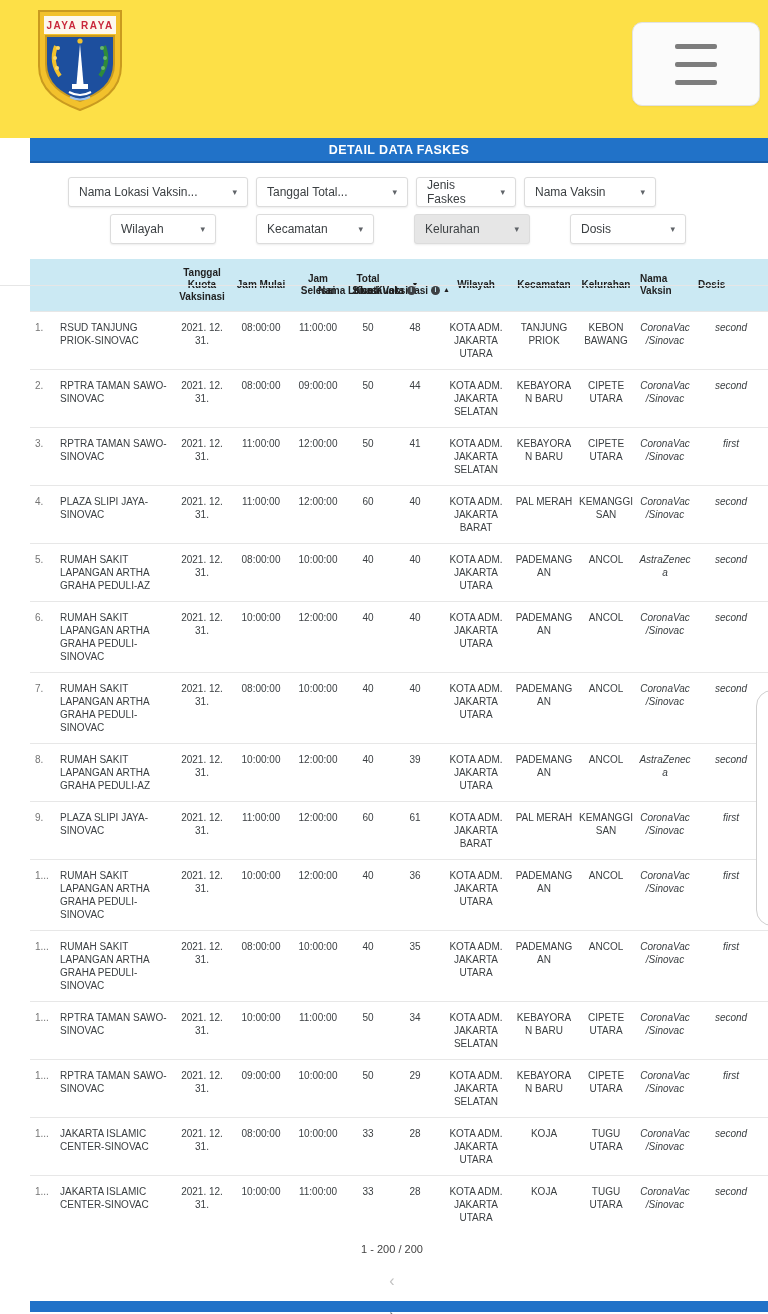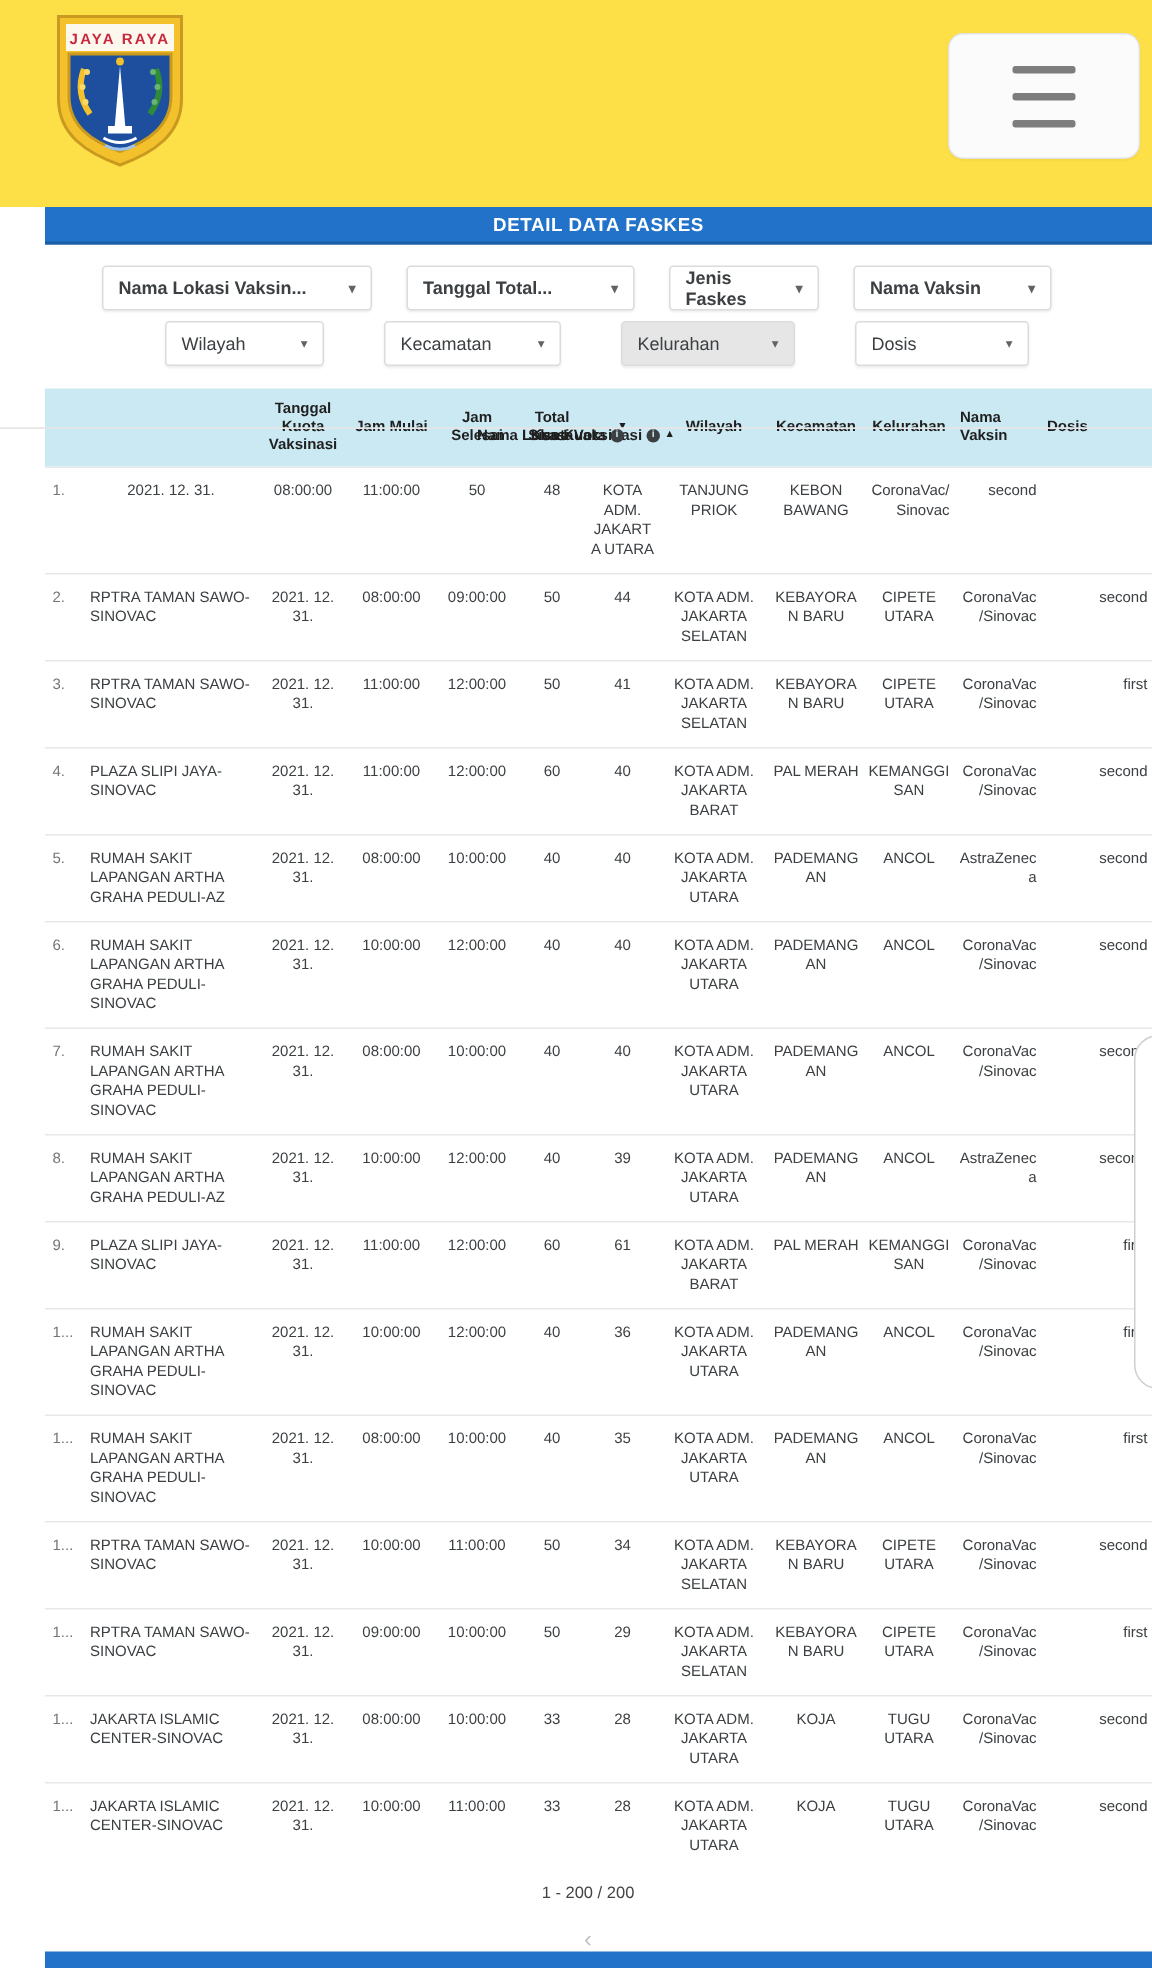--- a/index.html
+++ b/index.html
@@ -24,21 +24,21 @@
   .title-bar {
     margin-left:30px; height:25px; background:#2172c8; border-bottom:2px solid #1b5ca6;
     color:#fff; font-weight:bold; font-size:12.5px; letter-spacing:.4px;
     display:flex; align-items:center; justify-content:center;
   }
   .title-bar.first { margin-top:0; }
 
   
   .filters { padding:14px 0 15px 30px; }
   .frow { display:flex; align-items:center; }
-  .frow1 { padding-left:38px; gap:23px; margin-bottom:7px;font-weight:bold; }
+  .frow1 { padding-left:38px; gap:8px; margin-bottom:7px; }
   .frow2 { padding-left:80px; gap:40px; }
   .dd {
     height:30px; background:#fff; border:1px solid #dcdcdc; border-radius:3px;
     box-shadow:0 1px 2px rgba(0,0,0,.08); display:flex; align-items:center;
     justify-content:space-between; padding:0 10px; font-size:12px; color:#3c4043; cursor:pointer;
   }
   .dd.active { background:#e6e6e6; }
   .dd .caret { font-size:9px; color:#5f6368; margin-left:10px; }
   .dd1-0{width:180px}.dd1-1{width:152px}.dd1-2{width:100px}.dd1-3{width:132px}
   .dd2-0{width:106px}.dd2-1{width:118px}.dd2-2{width:116px}.dd2-3{width:116px}
@@ -62,21 +62,21 @@
     font-size:7px; font-weight:bold; align-items:center; justify-content:center; font-style:normal;
   }
   .sort-ic { font-size:7px; color:#1f1f1f; }
   .trow { border-top:1px solid #e7e7e7; }
   .cell {
     font-size:10px; line-height:1.3; padding:9px 3px; text-align:center;
     overflow-wrap:anywhere; color:#3c4043;
   }
   .cell.c0 { color:#757575; text-align:left; padding-left:5px; }
   .cell.c1 { text-align:left; padding-left:4px; }
-  .cell.c10, .cell.c11 { text-align:right; }
+  .cell.c10, .cell.c11 { text-align:center;font-style:italic; }
   .pagination {
     display:flex; justify-content:flex-end; align-items:center; gap:18px;
     padding:10px 14px 14px 0; font-size:11px; color:#444;flex-direction:column;
   }
   .pg-arrow { font-size:16px; line-height:1; cursor:pointer; }
   .pg-prev { color:#c2c2c2; }
   .pg-next { color:#757575; }
 
   
   .peek-panel {
@@ -202,20 +202,21 @@
     <div class="th left">
         <span>Nama Vaksin</span>
       </div>
     <div class="th left">
         <span>Dosis</span>
       </div>
   </div>
   <div id="tbody">
       <div class="trow">
         <div class="cell c0">1.</div>
+        <div class="cell c1">RSUD TANJUNG PRIOK-SINOVAC</div>
         <div class="cell c2">2021. 12. 31.</div>
         <div class="cell c3">08:00:00</div>
         <div class="cell c4">11:00:00</div>
         <div class="cell c5">50</div>
         <div class="cell c6">48</div>
         <div class="cell c7">KOTA ADM. JAKARTA UTARA</div>
         <div class="cell c8">TANJUNG PRIOK</div>
         <div class="cell c9">KEBON BAWANG</div>
         <div class="cell c10">CoronaVac/Sinovac</div>
         <div class="cell c11">second</div>

